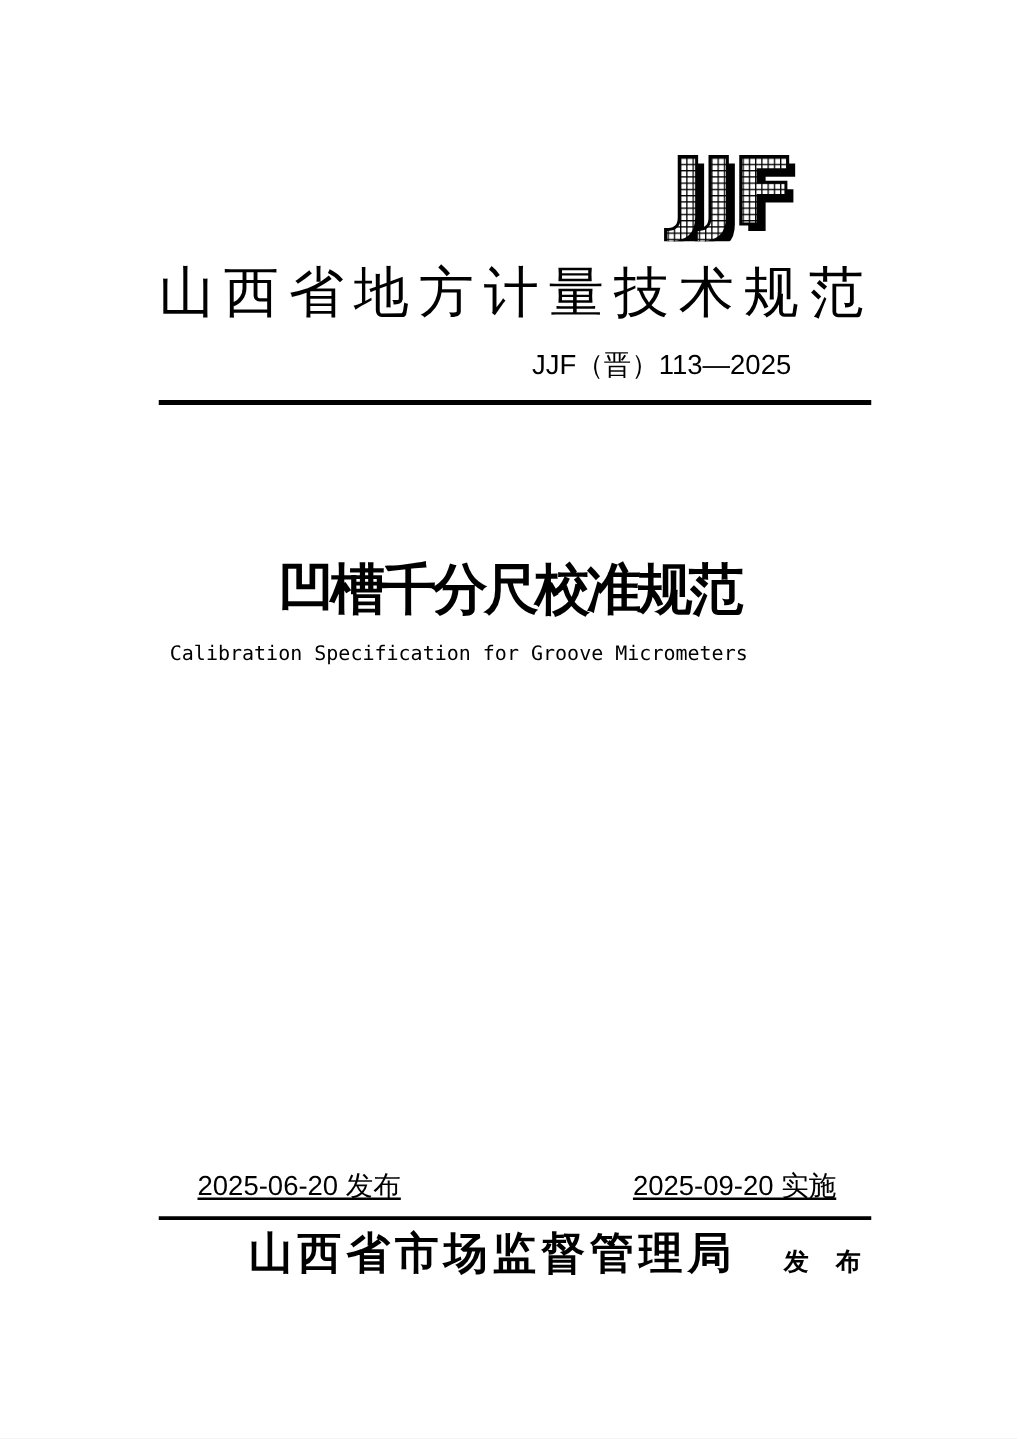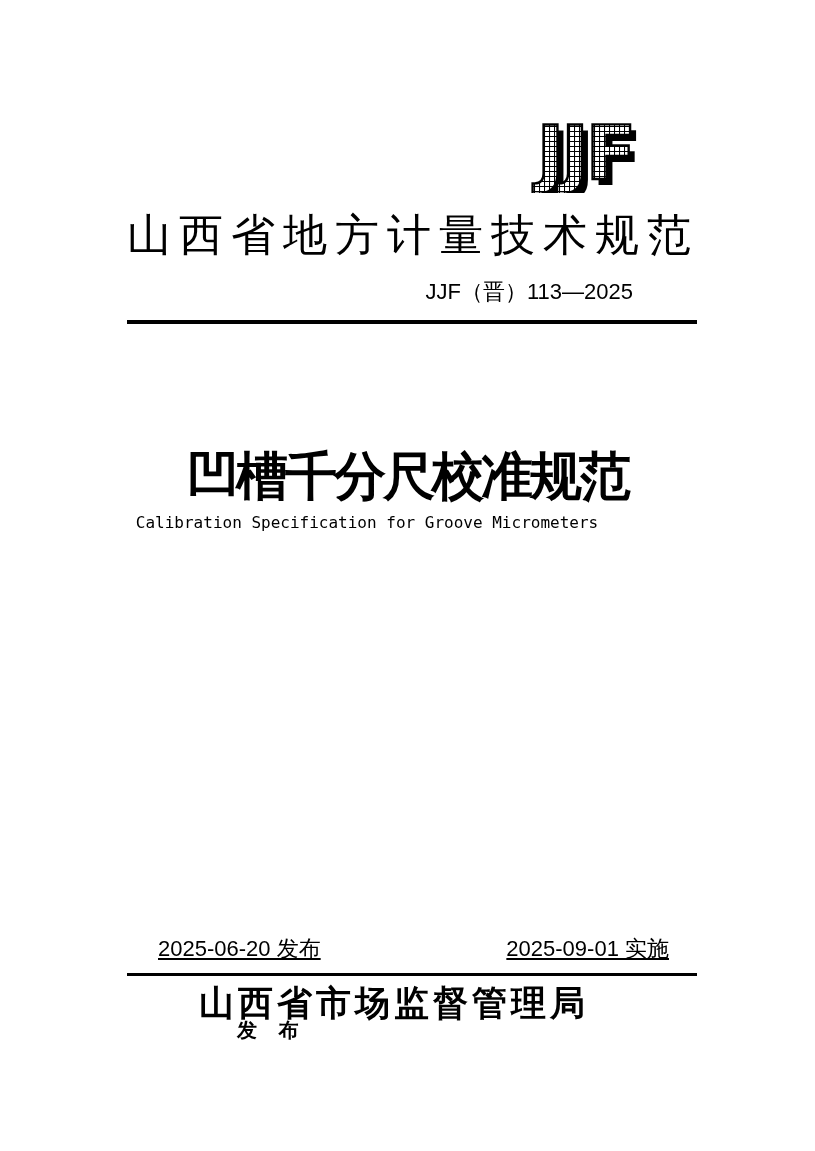--- a/index.html
+++ b/index.html
@@ -59,21 +59,21 @@
     background: #000000;
   }
   .rule-top { top: 320px; height: 4px; }
   .rule-bottom { top: 973px; height: 3px; }
 
   
   .main-title {
     left: 0;
     top: 450px;
     width: 815px;
-    font-size: 52px;
+    font-size: 44px;
     font-weight: bold;
     line-height: 1;
     letter-spacing: -3px;
     text-align: center;
     white-space: nowrap;
   }
 
   
   .subtitle {
     left: 0;
@@ -102,23 +102,22 @@
   }
 
   
   .publisher-row {
     left: 127px;
     top: 985px;
     width: 570px;
     box-sizing: border-box;
     padding-left: 72px;
     display: flex;
-    align-items: flex-start;
+    align-items: flex-end;
     white-space: nowrap;
-    flex-direction: column;
   }
   .publisher-name {
     font-size: 35px;
     font-weight: bold;
     line-height: 1;
     letter-spacing: 4px;
   }
   .publisher-suffix {
     margin-left: 38px;
     font-size: 20px;
@@ -152,21 +151,21 @@
   <div class="abs doc-number">JJF（晋）113—2025</div>
 
   <div class="abs rule rule-top"></div>
 
   <div class="abs main-title">凹槽千分尺校准规范</div>
 
   <div class="abs subtitle">Calibration Specification for Groove Micrometers</div>
 
   <div class="abs dates">
     <span>2025-06-20 发布</span>
-    <span>2025-09-01 实施</span>
+    <span>2025-09-20 实施</span>
   </div>
 
   <div class="abs rule rule-bottom"></div>
 
   <div class="abs publisher-row">
     <span class="publisher-name">山西省市场监督管理局</span>
     <span class="publisher-suffix">发 布</span>
   </div>
 
 </div>

